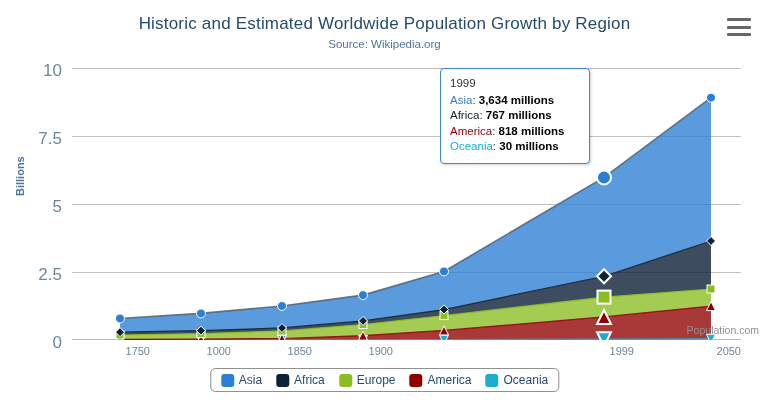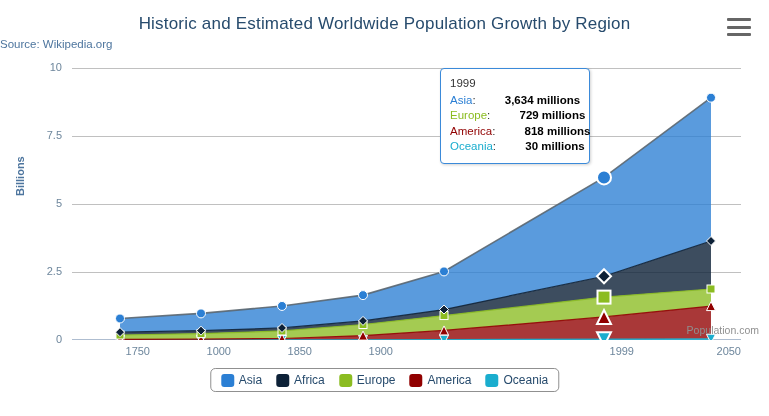--- a/index.html
+++ b/index.html
@@ -19,21 +19,21 @@
   
   #chart-title {
     position: absolute; left: 0; top: 14px; width: 769px;
     text-align: center;
     font-size: 17px; color: #274b6d;
     letter-spacing: .2px;
     white-space: nowrap;
   }
   #chart-subtitle {
     position: absolute; left: 0; top: 38px; width: 769px;
-    text-align: left;
+    text-align: center;
     font-size: 11.5px; color: #4d759e;
   }
 
   
   #export-menu {
     position: absolute; right: 18px; top: 18px;
     width: 24px; height: 18px;
     cursor: pointer;
     display: flex; flex-direction: column; justify-content: space-between;
   }
@@ -55,21 +55,21 @@
   }
   #axis-line {
     position: absolute; left: 0; bottom: 0; width: 669px; height: 1px;
     background: #aebdd0;
   }
 
   
   .ylabel {
     position: absolute;
     right: 741px;            
-    font-size: 11px; color: #6d869c;
+    font-size: 17px; color: #6d869c;
     text-align: right;
     white-space: nowrap;
   }
   #y-axis-title {
     position: absolute;
     left: 14px; top: 196px;
     font-size: 11px; font-weight: bold; color: #4d759e;
     transform: rotate(-90deg);
     transform-origin: left top;
     white-space: nowrap;
@@ -94,21 +94,21 @@
     border: 1.5px solid #3b8ad9;
     border-radius: 4px;
     padding: 7px 9px 8px 9px;
     box-shadow: 1px 1px 3px rgba(0,0,0,.18);
     font-size: 11.5px; color: #333333;
     line-height: 15.5px;
   }
   #tooltip .tt-header { font-size: 11.5px; color: #333333; padding-bottom: 1px; }
   #tooltip .tt-row { white-space: nowrap; }
   #tooltip .tt-name { font-size: 11.5px; }
-  #tooltip .tt-val { font-weight: bold; color: #000000; font-size: 11.5px; margin-left: 26px; }
+  #tooltip .tt-val { font-weight: bold; color: #000000; font-size: 11.5px; }
 
   
   #legend {
     position: absolute;
     left: 50%; transform: translateX(-50%);
     top: 368px;
     border: 1px solid #909090;
     border-radius: 5px;
     background: #ffffff;
     padding: 4px 10px;
@@ -280,21 +280,21 @@
         </g>
       </svg>
   </div>
 
   <div id="tooltip">
     <div class="tt-header">1999</div>
     <div class="tt-row">
       <span class="tt-name" style="color:#2b7fd4">Asia</span><span class="tt-name">: </span><span class="tt-val">3,634 millions</span>
     </div>
     <div class="tt-row">
-      <span class="tt-name" style="color:#8bbc21">Europe</span><span class="tt-name">: </span><span class="tt-val">729 millions</span>
+      <span class="tt-name" style="color:#0d2137">Africa</span><span class="tt-name">: </span><span class="tt-val">767 millions</span>
     </div>
     <div class="tt-row">
       <span class="tt-name" style="color:#910000">America</span><span class="tt-name">: </span><span class="tt-val">818 millions</span>
     </div>
     <div class="tt-row">
       <span class="tt-name" style="color:#1aadce">Oceania</span><span class="tt-name">: </span><span class="tt-val">30 millions</span>
     </div>
   </div>
 
   <div id="legend">

